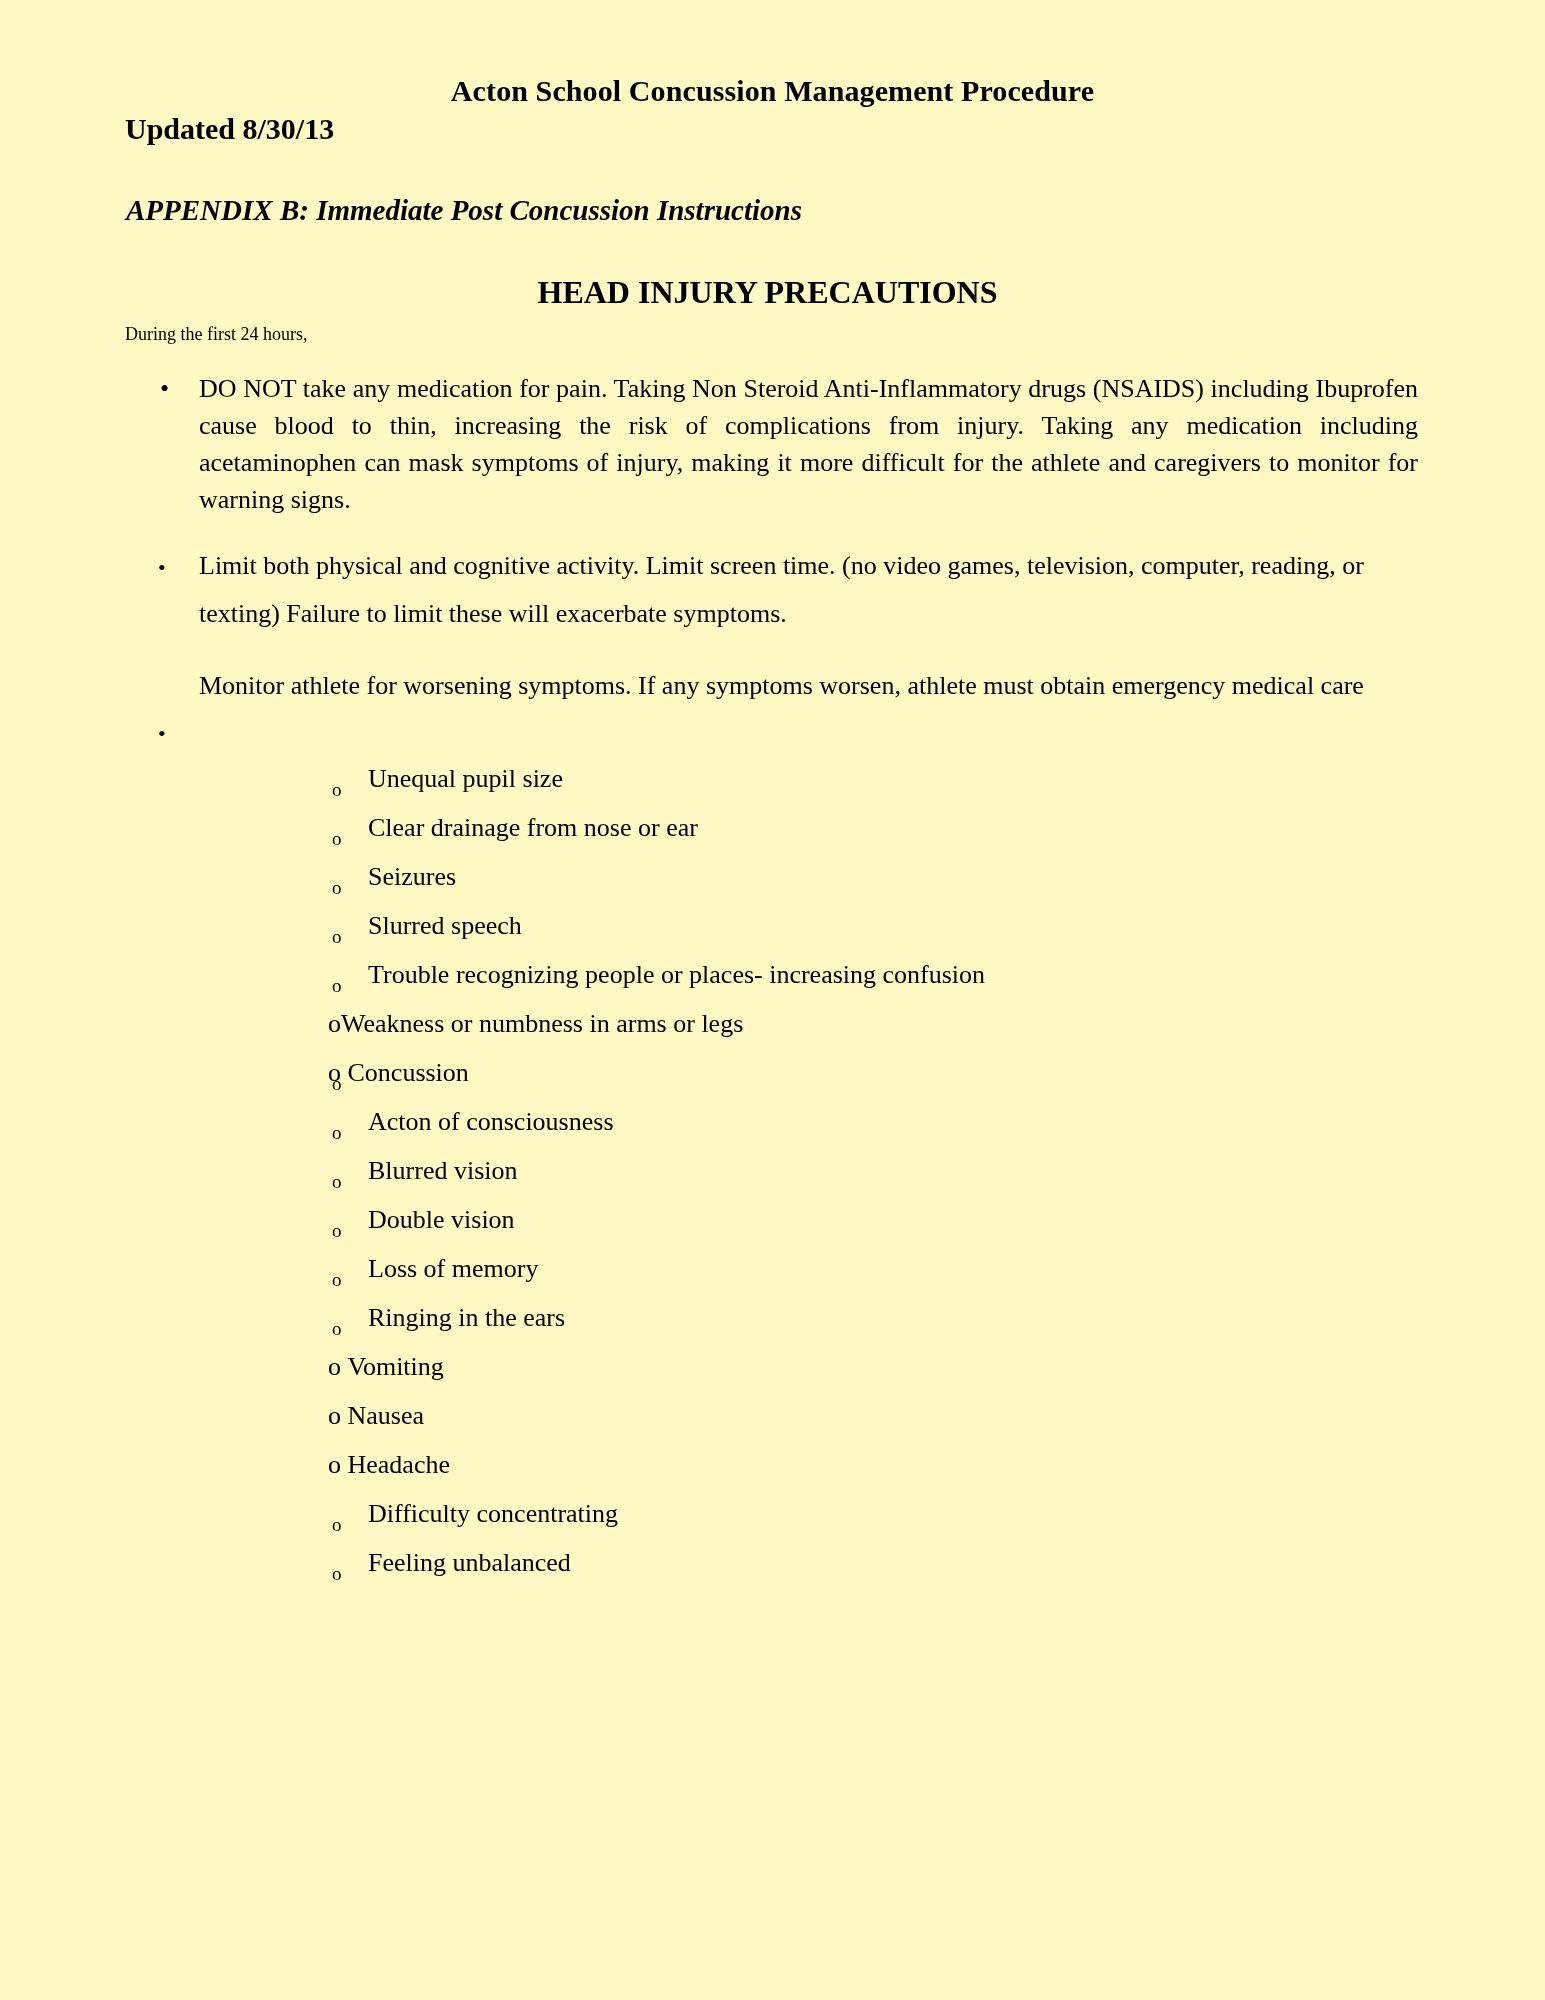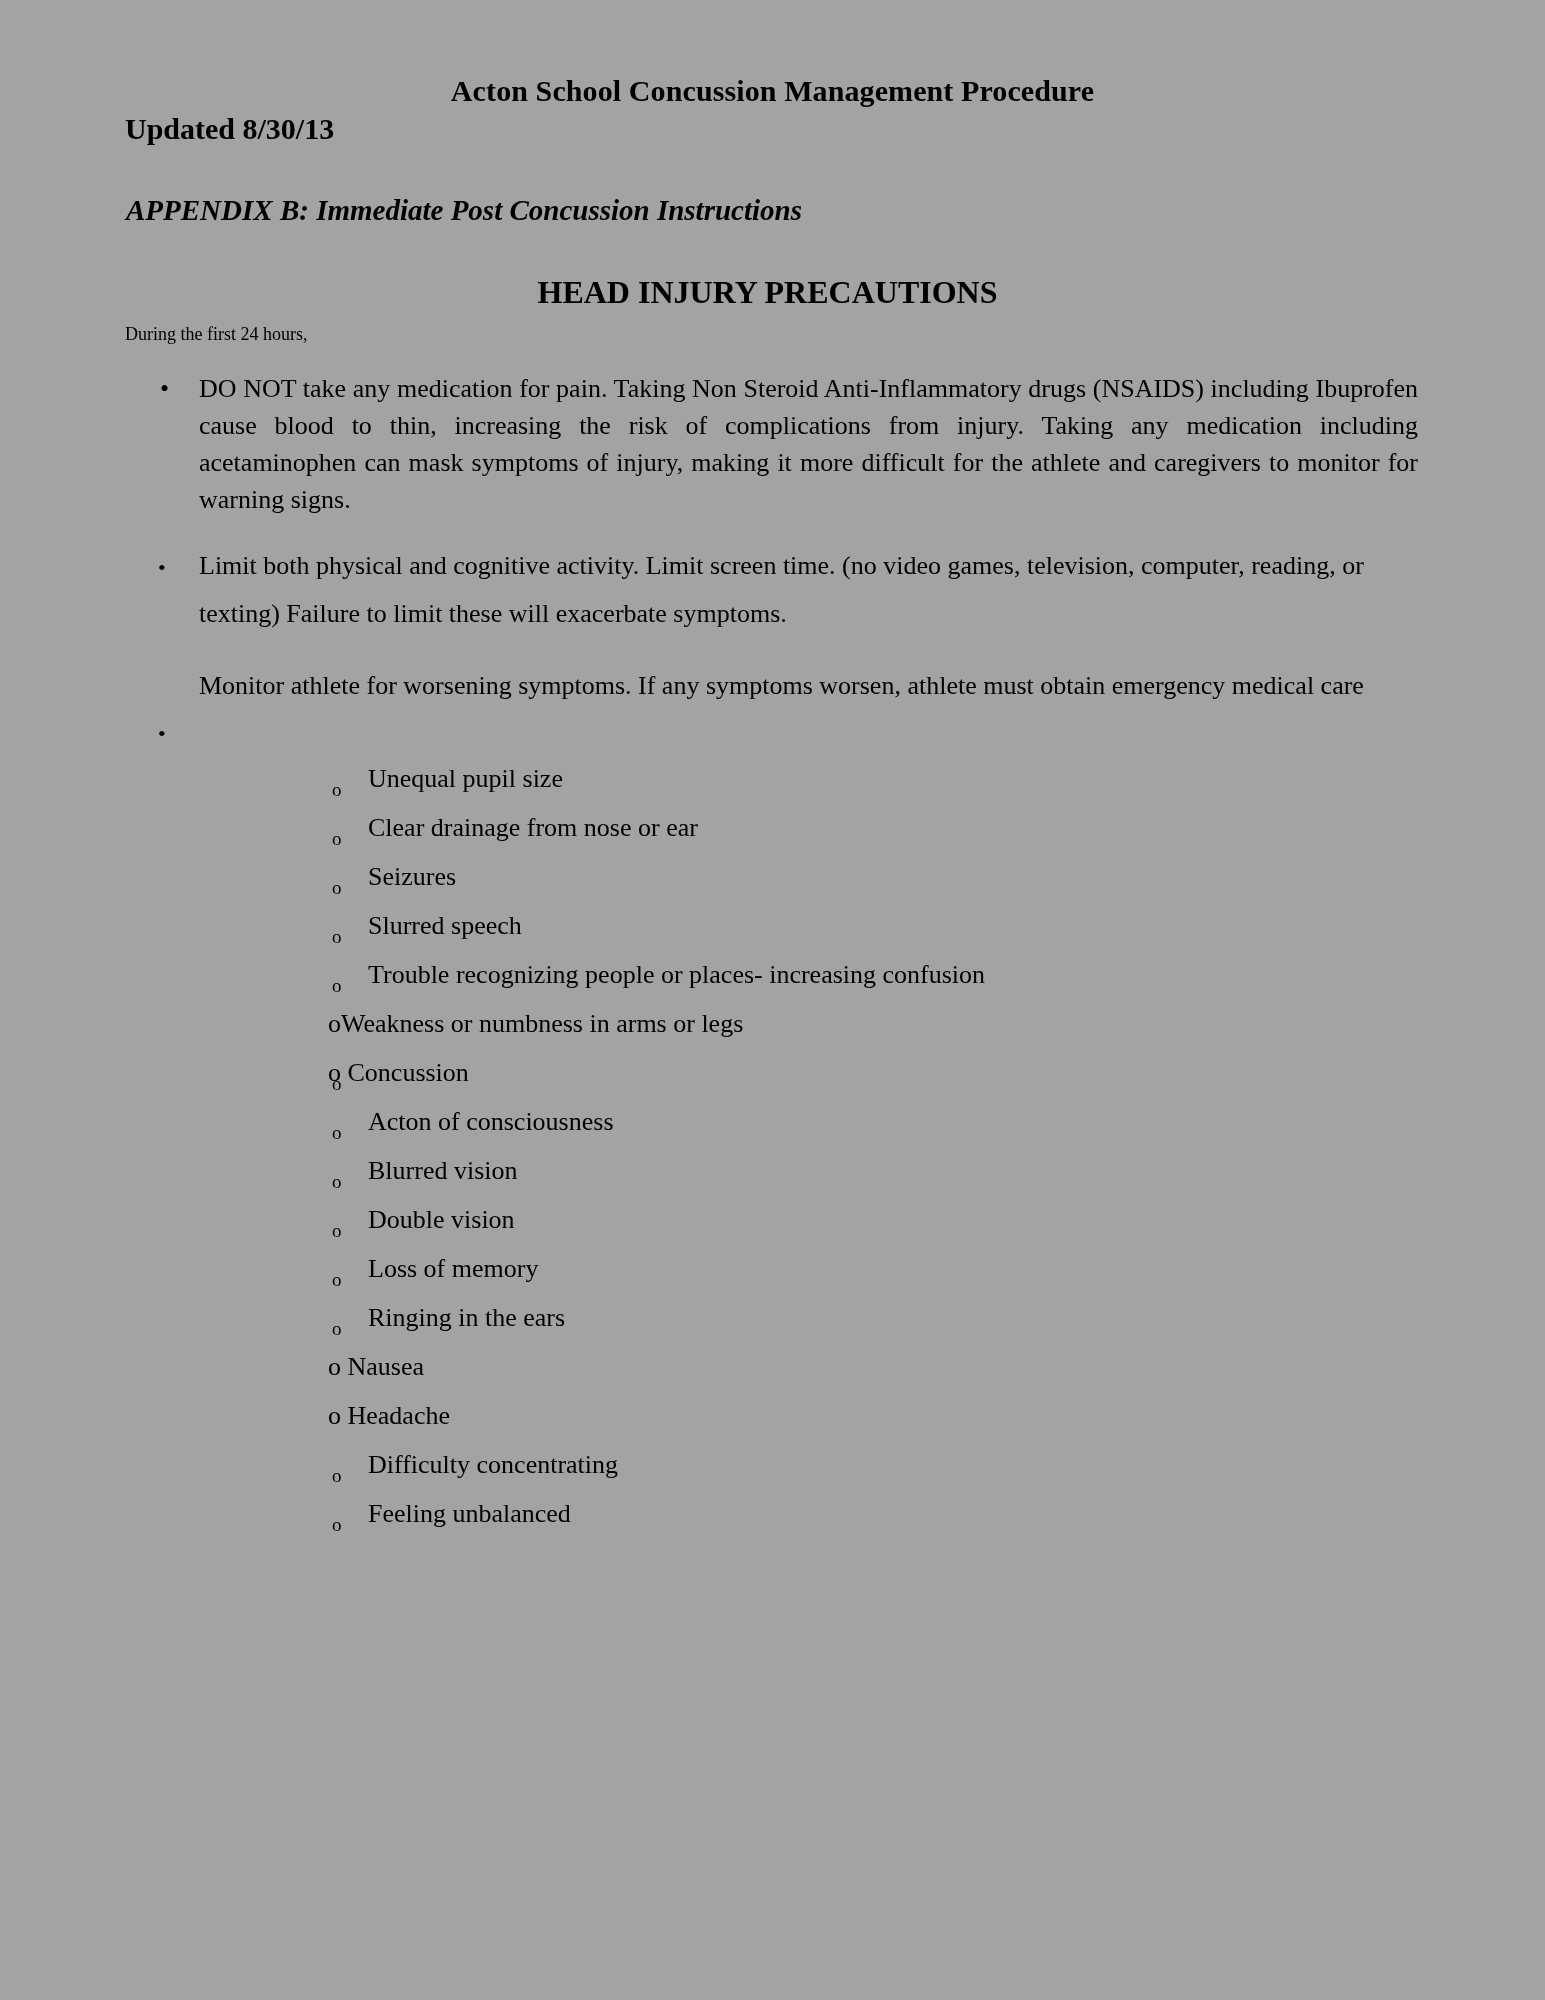--- a/index.html
+++ b/index.html
@@ -8,21 +8,21 @@
     background: #ffffff;
   }
   body {
     font-family: "Liberation Serif", "DejaVu Serif", serif;
     color: #000000;
   }
   .page {
     position: relative;
     width: 1545px;
     height: 2000px;
-    background: #a3a3a3;
+    background: #fef9c3;
     overflow: hidden;
     box-sizing: border-box;
     padding: 0;
   }
   .inner {
     position: absolute;
     left: 125px;
     top: 0;
     width: 1295px;
   }
@@ -194,20 +194,21 @@
         <li class="sub-item sub-a"><span class="omark">o</span><span class="stext">Slurred speech</span></li>
         <li class="sub-item sub-a"><span class="omark">o</span><span class="stext">Trouble recognizing people or places- increasing confusion</span></li>
         <li class="sub-item sub-c"><span class="omark">o</span><span class="stext">Weakness or numbness in arms or legs</span></li>
         <li class="sub-item sub-a"><span class="omark">o</span></li>
         <li class="sub-item sub-b sub-b-indent"><span class="omark">o&nbsp;</span><span class="stext">Concussion</span></li>
         <li class="sub-item sub-a"><span class="omark">o</span><span class="stext">Acton of consciousness</span></li>
         <li class="sub-item sub-a"><span class="omark">o</span><span class="stext">Blurred vision</span></li>
         <li class="sub-item sub-a"><span class="omark">o</span><span class="stext">Double vision</span></li>
         <li class="sub-item sub-a"><span class="omark">o</span><span class="stext">Loss of memory</span></li>
         <li class="sub-item sub-a"><span class="omark">o</span><span class="stext">Ringing in the ears</span></li>
+        <li class="sub-item sub-b sub-b-indent"><span class="omark">o&nbsp;</span><span class="stext">Vomiting</span></li>
         <li class="sub-item sub-b sub-b-indent"><span class="omark">o&nbsp;</span><span class="stext">Nausea</span></li>
         <li class="sub-item sub-b sub-b-indent"><span class="omark">o&nbsp;</span><span class="stext">Headache</span></li>
         <li class="sub-item sub-a"><span class="omark">o</span><span class="stext">Difficulty concentrating</span></li>
         <li class="sub-item sub-a"><span class="omark">o</span><span class="stext">Feeling unbalanced</span></li>
       </ul>
 
   </div>
 </div>
 
 </body></html>

